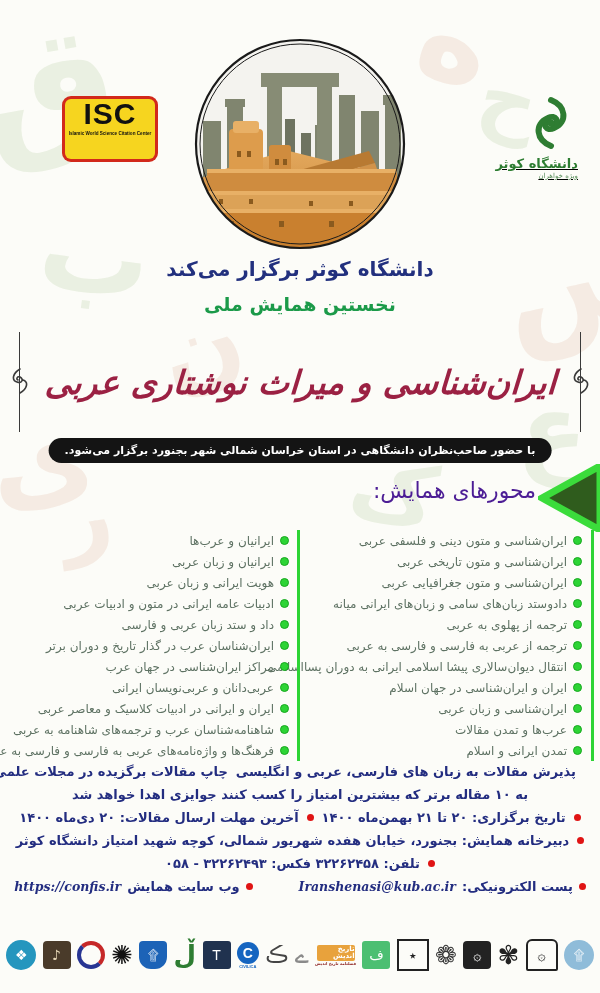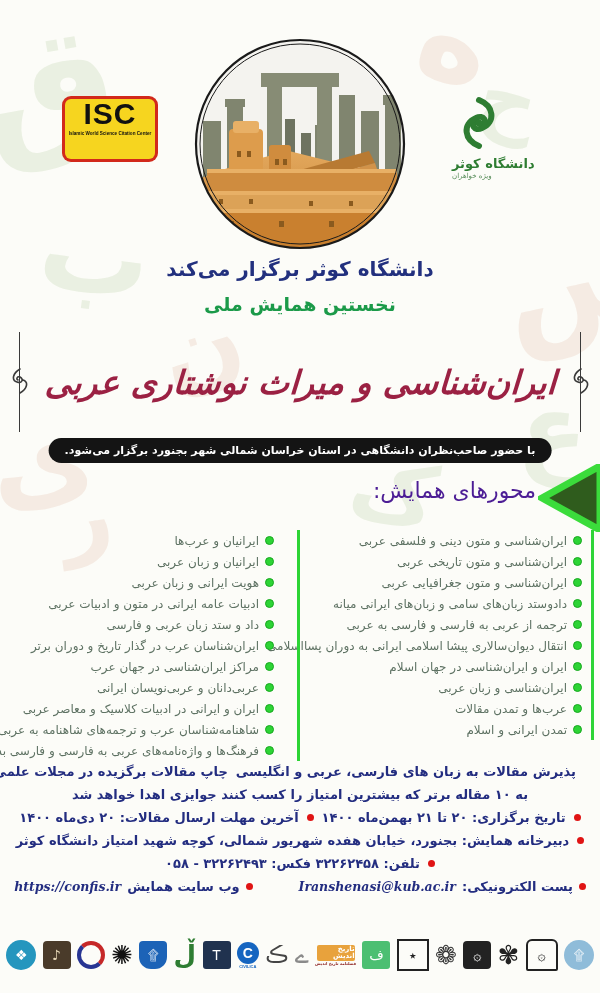--- a/index.html
+++ b/index.html
@@ -18,21 +18,21 @@
     background:#d2291b;border-radius:9px;padding:3px;box-sizing:border-box;}
   .isc-inner{width:100%;height:100%;background:#f6d51f;border-radius:6px;
     display:flex;flex-direction:column;align-items:center;justify-content:flex-start;}
   .isc-text{font-family:"Liberation Sans",sans-serif;font-weight:bold;font-size:30px;line-height:1;color:#111;letter-spacing:1px;}
   .isc-sub{font-family:"Liberation Sans",sans-serif;font-size:4.6px;font-weight:bold;color:#111;margin-top:2px;white-space:nowrap;}
 
   
   .photo-circle{position:absolute;left:189px;top:33px;width:222px;height:222px;}
 
   
-  .kowsar-logo{position:absolute;right:22px;top:94px;width:126px;display:flex;flex-direction:column;align-items:flex-end;}
+  .kowsar-logo{position:absolute;right:22px;top:94px;width:126px;display:flex;flex-direction:column;align-items:flex-start;text-decoration:underline;}
   .k-name{color:#2e7d32;font-weight:bold;font-size:13px;margin-top:4px;}
   .k-sub{color:#558b57;font-size:7px;margin-top:1px;}
 
   .organizer{position:absolute;top:257px;left:0;width:100%;text-align:center;
     color:#22307e;font-weight:bold;font-size:20px;}
   .event-type{position:absolute;top:293px;left:0;width:100%;text-align:center;
     color:#1b9a49;font-weight:bold;font-size:19px;}
 
   
   .main-title-row{position:absolute;top:326px;left:0;width:100%;height:112px;
@@ -50,21 +50,21 @@
   .topics-heading{position:absolute;top:478px;right:64px;
     color:#4c1d95;font-weight:normal;font-size:22px;}
   .topics-arrow{position:absolute;top:464px;right:0;}
 
   
   .col{position:absolute;top:530px;box-sizing:border-box;border-left:none;}
   .col ul{list-style:none;margin:0;padding:0;}
   .col li{display:flex;align-items:center;justify-content:flex-start;
     height:21px;font-size:12px;color:#5e7263;white-space:nowrap;}
   .col-right{right:6px;width:294px;padding-right:9px;border-right:3px solid #2dd435;}
-  .col-left{left:10px;width:290px;padding-right:23px;border-right:3px solid #2dd435;}
+  .col-left{left:10px;width:290px;padding-right:8px;border-right:3px solid #2dd435;}
   .green-dot{width:7px;height:7px;border-radius:50%;background:#2dd435;
     border:1px solid #17a81f;margin-left:6px;flex:0 0 auto;}
 
   
   .announce{position:absolute;top:764px;left:0;width:100%;
     color:#232d80;font-weight:bold;font-size:13px;}
   .a-line{margin-bottom:8px;display:flex;align-items:center;justify-content:center;gap:8px;white-space:nowrap;}
   .a-split{justify-content:space-between;padding:0 24px;}
   .red-dot{width:7px;height:7px;border-radius:50%;background:#e01414;flex:0 0 auto;}
   .lat{font-family:"DejaVu Serif","Liberation Serif",serif;font-style:italic;font-weight:bold;font-size:12.5px;direction:ltr;unicode-bidi:embed;}
@@ -232,20 +232,24 @@
       <li>
           <span class="green-dot"></span>
           <span>ایران‌شناسی و متون جغرافیایی عربی</span>
         </li>
       <li>
           <span class="green-dot"></span>
           <span>دادوستد زبان‌های سامی و زبان‌های ایرانی میانه</span>
         </li>
       <li>
           <span class="green-dot"></span>
+          <span>ترجمه از پهلوی به عربی</span>
+        </li>
+      <li>
+          <span class="green-dot"></span>
           <span>ترجمه از عربی به فارسی و فارسی به عربی</span>
         </li>
       <li>
           <span class="green-dot"></span>
           <span>انتقال دیوان‌سالاری پیشا اسلامی ایرانی به دوران پسااسلامی</span>
         </li>
       <li>
           <span class="green-dot"></span>
           <span>ایران و ایران‌شناسی در جهان اسلام</span>
         </li>

